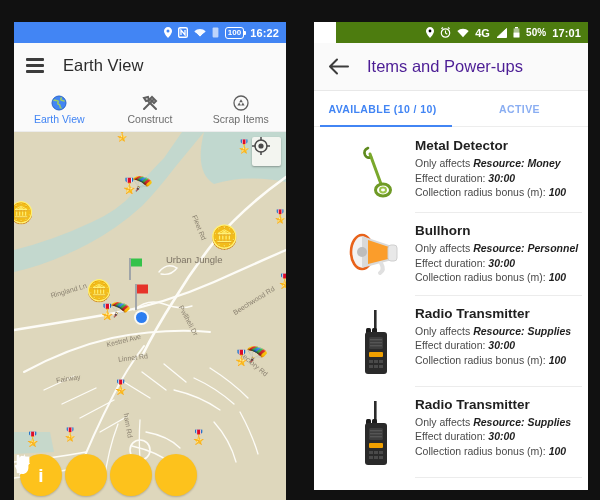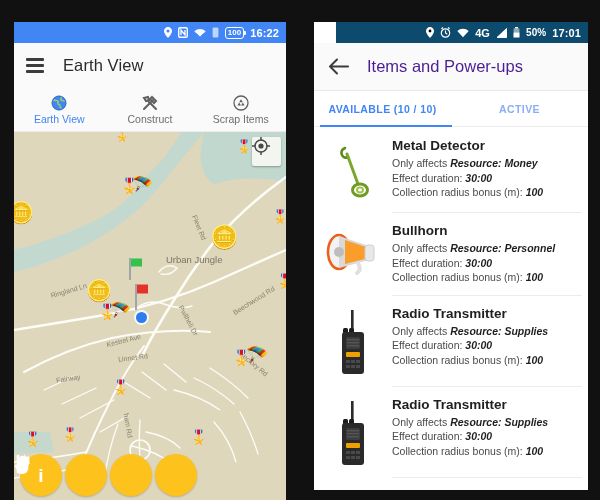--- a/index.html
+++ b/index.html
@@ -18,21 +18,21 @@
   .screen-left { left:14px; top:22px; width:272px; height:478px; }
   .screen-right{ left:14px; top:22px; width:274px; height:468px; }
 
   
   .statusbar{
     height:21px; display:flex; align-items:center; justify-content:flex-end;
     gap:6px; padding:0 7px 0 8px; color:#fff; font-size:10.5px; font-weight:700;
     letter-spacing:.1px; white-space:nowrap;
   }
   .sb-blue{ background:#4285F4; }
-  .sb-black{ background:#0c4a6e;margin-left:22px; }
+  .sb-black{ background:#4d7c0f;margin-left:22px; }
   .sb-ico{ display:inline-flex; align-items:center; }
   .sb-ico svg{ display:block; }
   .sb-time{ font-size:11px;text-align:center; }
   .batt-pill{
     border:1.6px solid #fff; border-radius:3px; padding:0 2px;
     font-size:8px; line-height:10px; font-weight:700; position:relative;
   }
   .batt-pill:after{
     content:""; position:absolute; right:-3px; top:3px; width:2px; height:4px;
     background:#fff; border-radius:0 1px 1px 0;
@@ -123,20 +123,21 @@
   .tab-underline{
     position:absolute; left:6px; bottom:0; width:48%; height:2.5px;
     background:#4285F4; z-index:2;
   }
 
   
   .itemlist{ flex:1; background:#fff; overflow:hidden; }
   .item{
     display:flex; align-items:flex-start; padding:11px 10px 10px 0;
     position:relative;
+    margin-left:23px;
   }
   .item + .item:before{
     content:""; position:absolute; left:78px; right:6px; top:0; height:1px;
     background:#ececec;
   }
   .item-ico{
     width:78px; flex:0 0 78px; display:flex; align-items:center;
     justify-content:center; padding-top:4px;
   }
   .item-body{ flex:1; min-width:0; }

